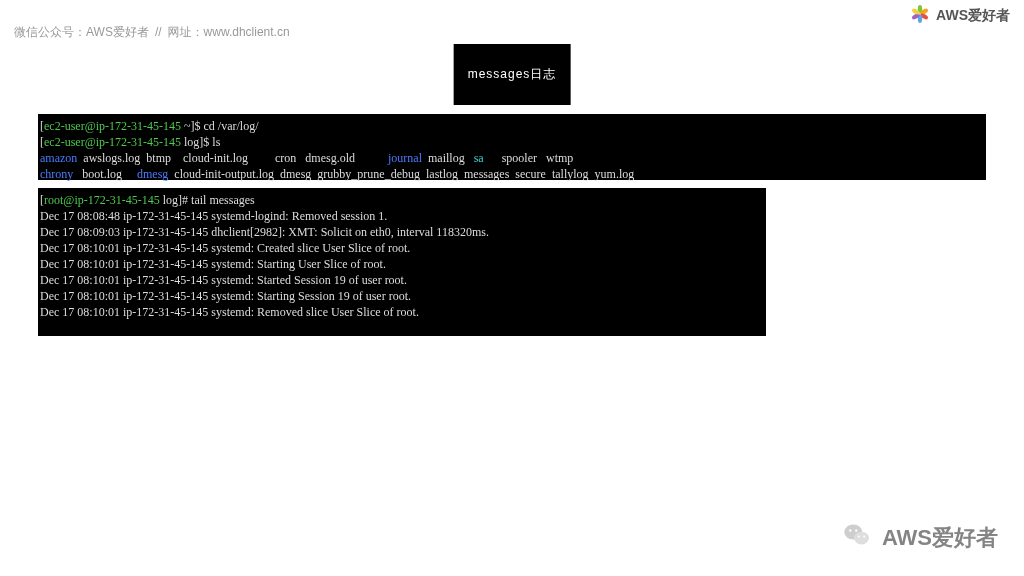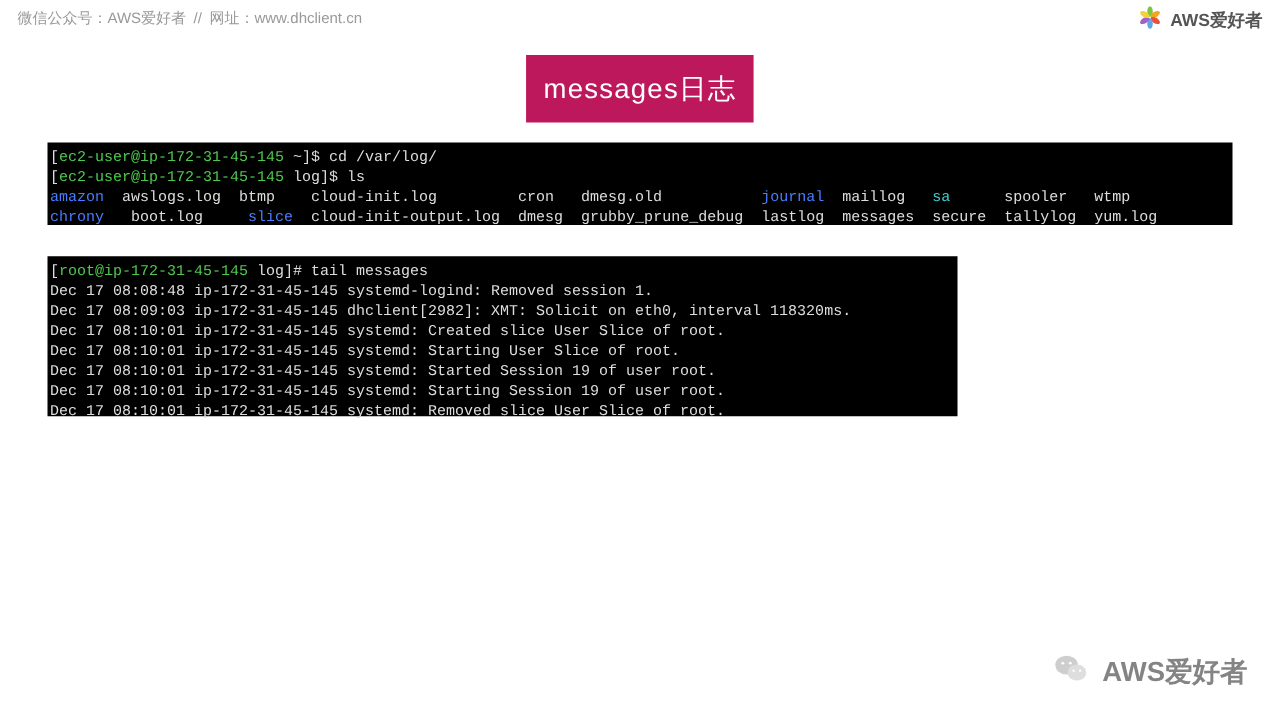--- a/index.html
+++ b/index.html
@@ -1,24 +1,24 @@
 <!DOCTYPE html>
 <html><head>
 <meta charset="utf-8">
 <style>
   html,body{margin:0;padding:0;width:1024px;height:576px;background:#fff;font-family:Arial,"Microsoft YaHei",sans-serif;overflow:hidden}
-  .header{position:absolute;top:0;left:0;right:0;height:28px;display:flex;align-items:center;padding:0 14px;color:#999;font-size:12px}
+  .header{position:absolute;top:0;left:0;right:0;height:28px;display:flex;align-items:center;padding:18px 14px;color:#999;font-size:12px}
   .header .sep{margin:0 6px}
   .logo-top{position:absolute;top:4px;right:14px;display:flex;align-items:center;gap:6px}
   .logo-top svg{width:20px;height:20px}
   .logo-top-text{color:#555;font-size:14px;font-weight:600}
-  .title-badge{position:absolute;top:44px;left:50%;transform:translateX(-50%);background:#be185d;color:#fff;font-size:22px;padding:12px 14px;letter-spacing:1px}
-  .term{position:absolute;background:#000;color:#ddd;font-family:Liberation Mono, monospace;font-size:12px;line-height:16px;white-space:pre}
+  .title-badge{position:absolute;top:44px;left:50%;transform:translateX(-50%);background:#000000;color:#fff;font-size:12px;padding:22px 14px;letter-spacing:1px}
+  .term{position:absolute;background:#000;color:#ddd;font-family:Liberation Serif, serif;font-size:12px;line-height:16px;white-space:pre}
   .term1{top:114px;left:38px;width:948px;height:66px;padding:4px 2px;box-sizing:border-box}
-  .term2{top:205px;left:38px;width:728px;height:128px;padding:4px 2px;box-sizing:border-box}
+  .term2{top:188px;left:38px;width:728px;height:148px;padding:4px 2px;box-sizing:border-box}
   .g{color:#4ec94e}
   .b{color:#4a7cff}
   .c{color:#3dd0d0}
   .wm{position:absolute;bottom:20px;right:26px;display:flex;align-items:center;gap:10px;color:#666;font-size:22px;font-weight:600;opacity:.8}
   .wm svg{width:30px;height:30px;opacity:.6}
 </style>
 </head>
 <body>
 
 <div class="header">
@@ -43,21 +43,21 @@
     </svg>
   </span>
   <span class="logo-top-text">AWS爱好者</span>
 </div>
 
 <div class="title-badge">messages日志</div>
 
 <div class="term term1"><span>[</span><span class="g">ec2-user@ip-172-31-45-145</span><span> ~]$ </span><span>cd /var/log/</span>
 <span>[</span><span class="g">ec2-user@ip-172-31-45-145</span><span> log]$ </span><span>ls</span>
 <span class="b">amazon</span>  awslogs.log  btmp    cloud-init.log         cron   dmesg.old           <span class="b">journal</span>  maillog   <span class="c">sa</span>      spooler   wtmp
-<span class="b">chrony</span>   boot.log     <span class="b">slice</span>  cloud-init-output.log  dmesg  grubby_prune_debug  lastlog  messages  secure  tallylog  yum.log</div>
+<span class="b">chrony</span>   boot.log     <span class="b">dmesg</span>  cloud-init-output.log  dmesg  grubby_prune_debug  lastlog  messages  secure  tallylog  yum.log</div>
 
 <div class="term term2"><span>[</span><span class="g">root@ip-172-31-45-145</span><span> log]# </span><span>tail messages</span>
 <span>Dec 17 08:08:48 ip-172-31-45-145 systemd-logind: Removed session 1.</span>
 <span>Dec 17 08:09:03 ip-172-31-45-145 dhclient[2982]: XMT: Solicit on eth0, interval 118320ms.</span>
 <span>Dec 17 08:10:01 ip-172-31-45-145 systemd: Created slice User Slice of root.</span>
 <span>Dec 17 08:10:01 ip-172-31-45-145 systemd: Starting User Slice of root.</span>
 <span>Dec 17 08:10:01 ip-172-31-45-145 systemd: Started Session 19 of user root.</span>
 <span>Dec 17 08:10:01 ip-172-31-45-145 systemd: Starting Session 19 of user root.</span>
 <span>Dec 17 08:10:01 ip-172-31-45-145 systemd: Removed slice User Slice of root.</span></div>
 

